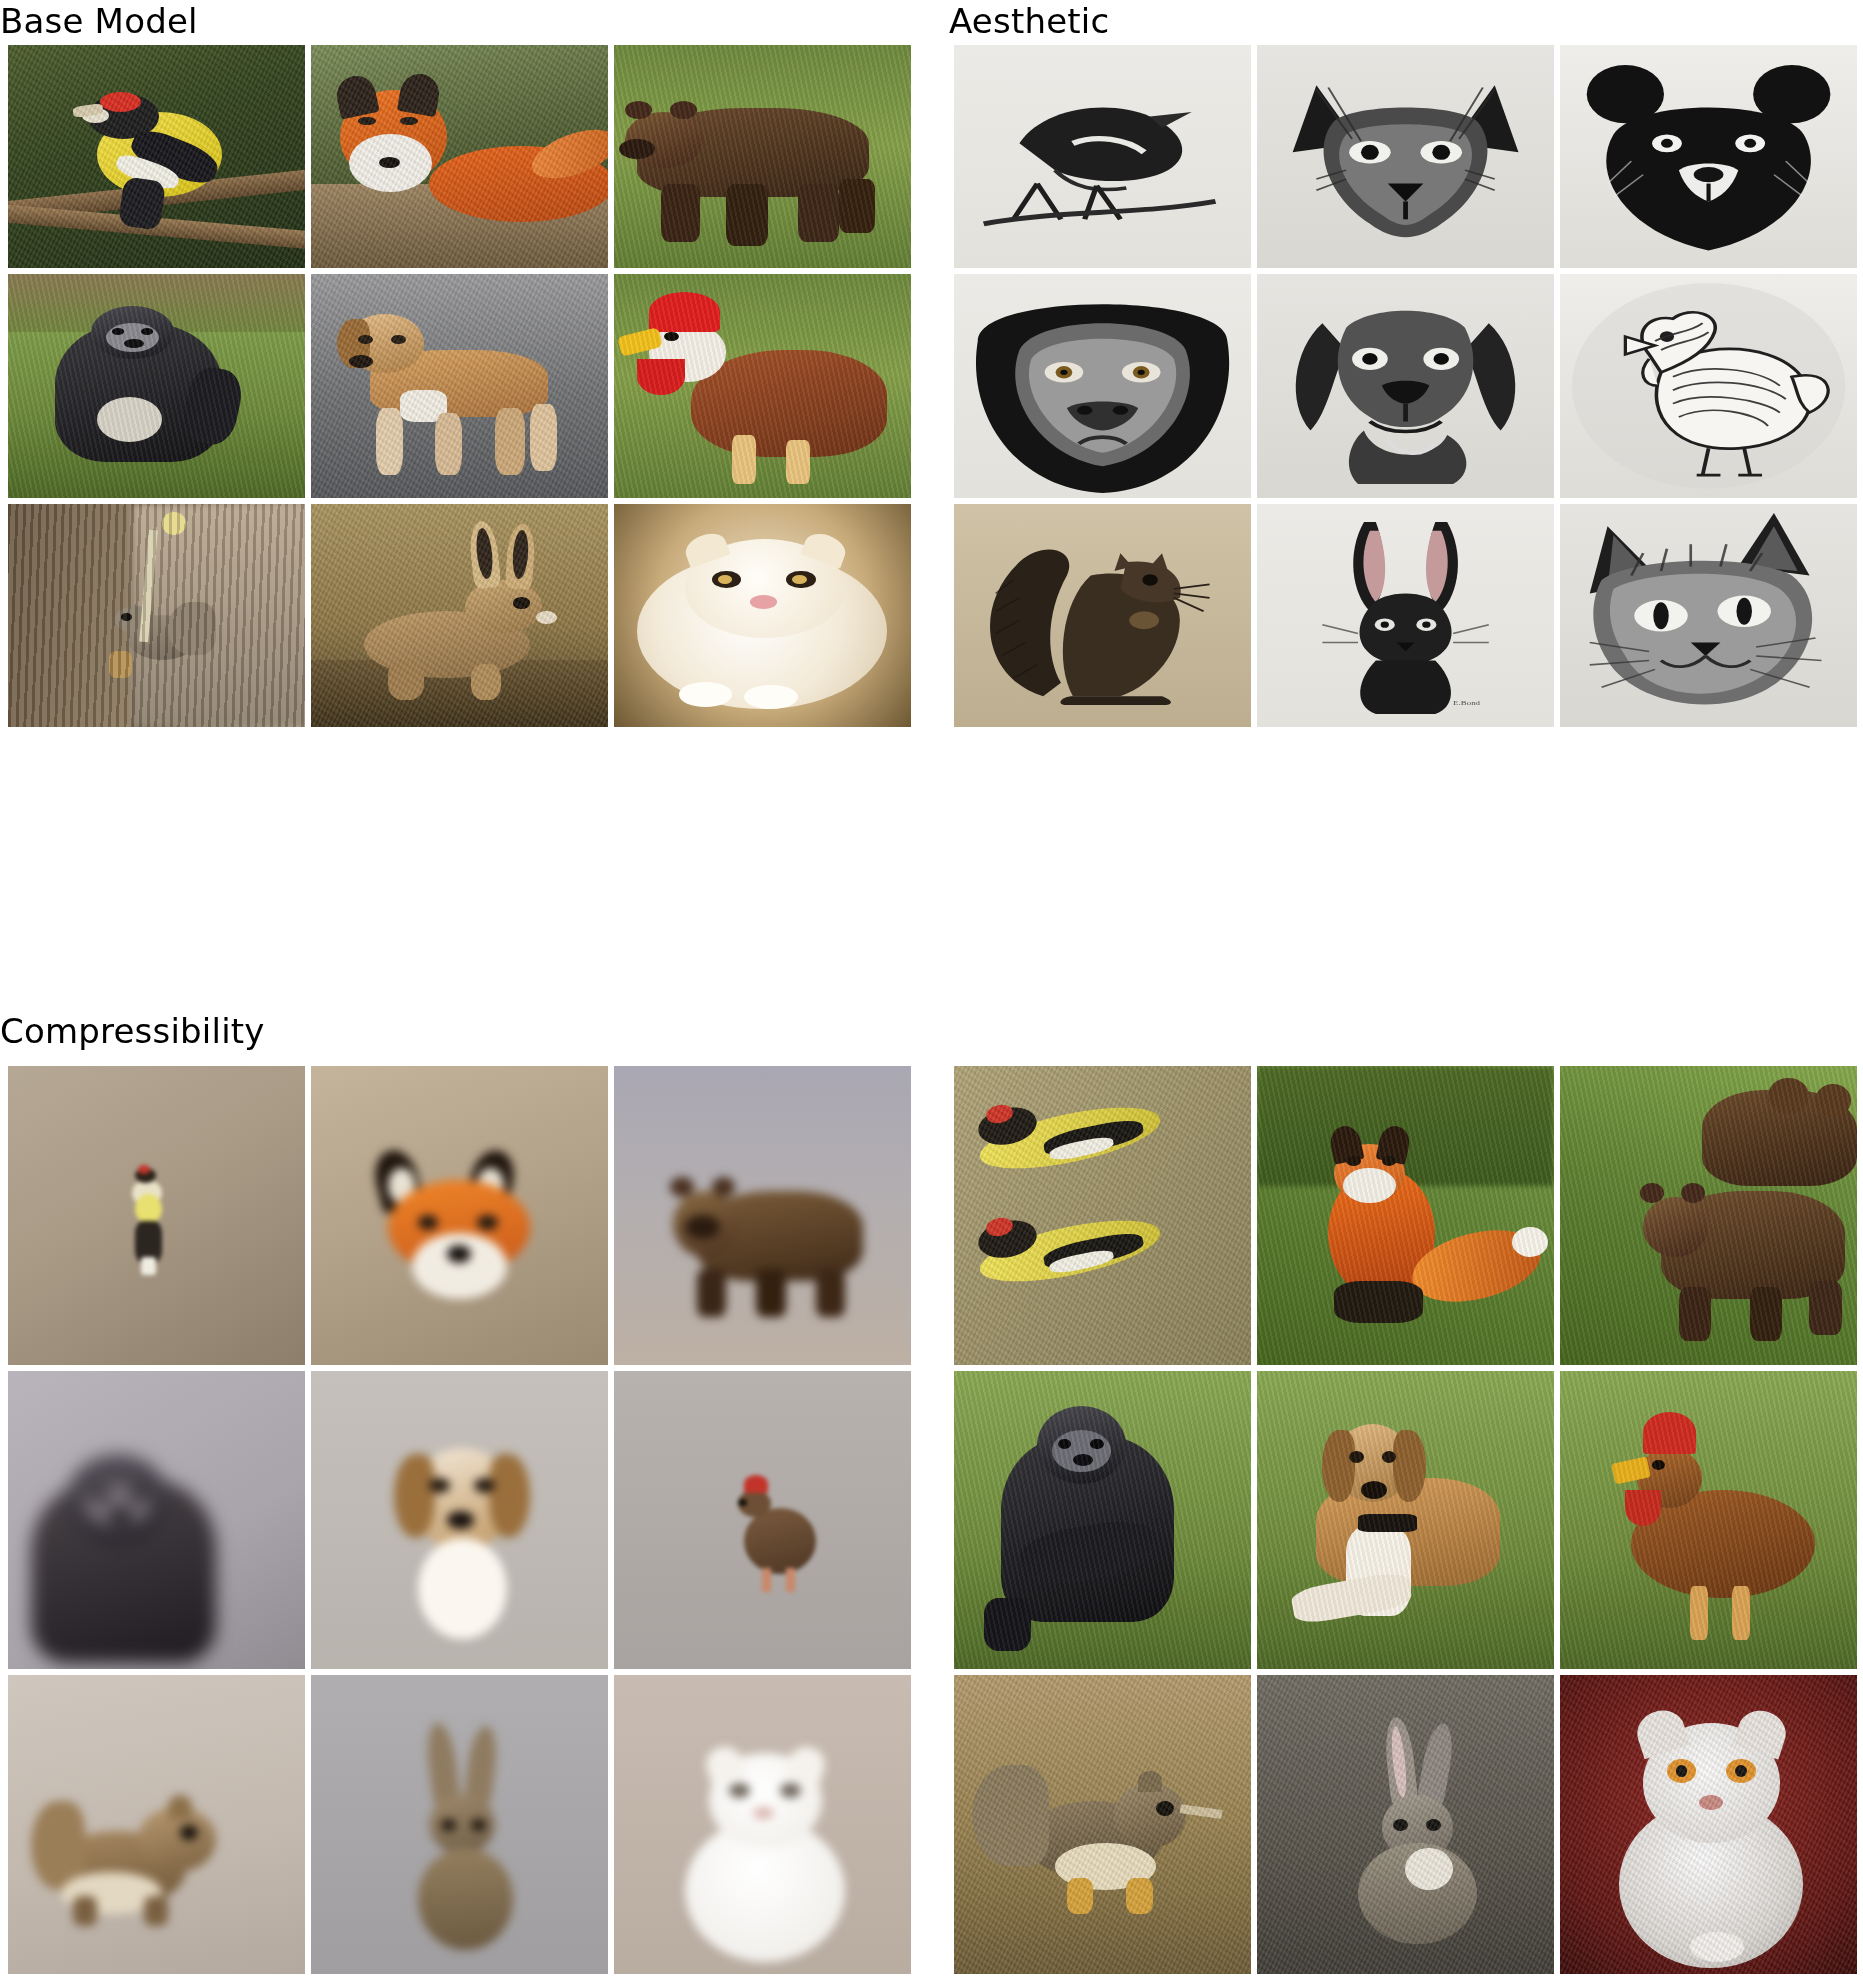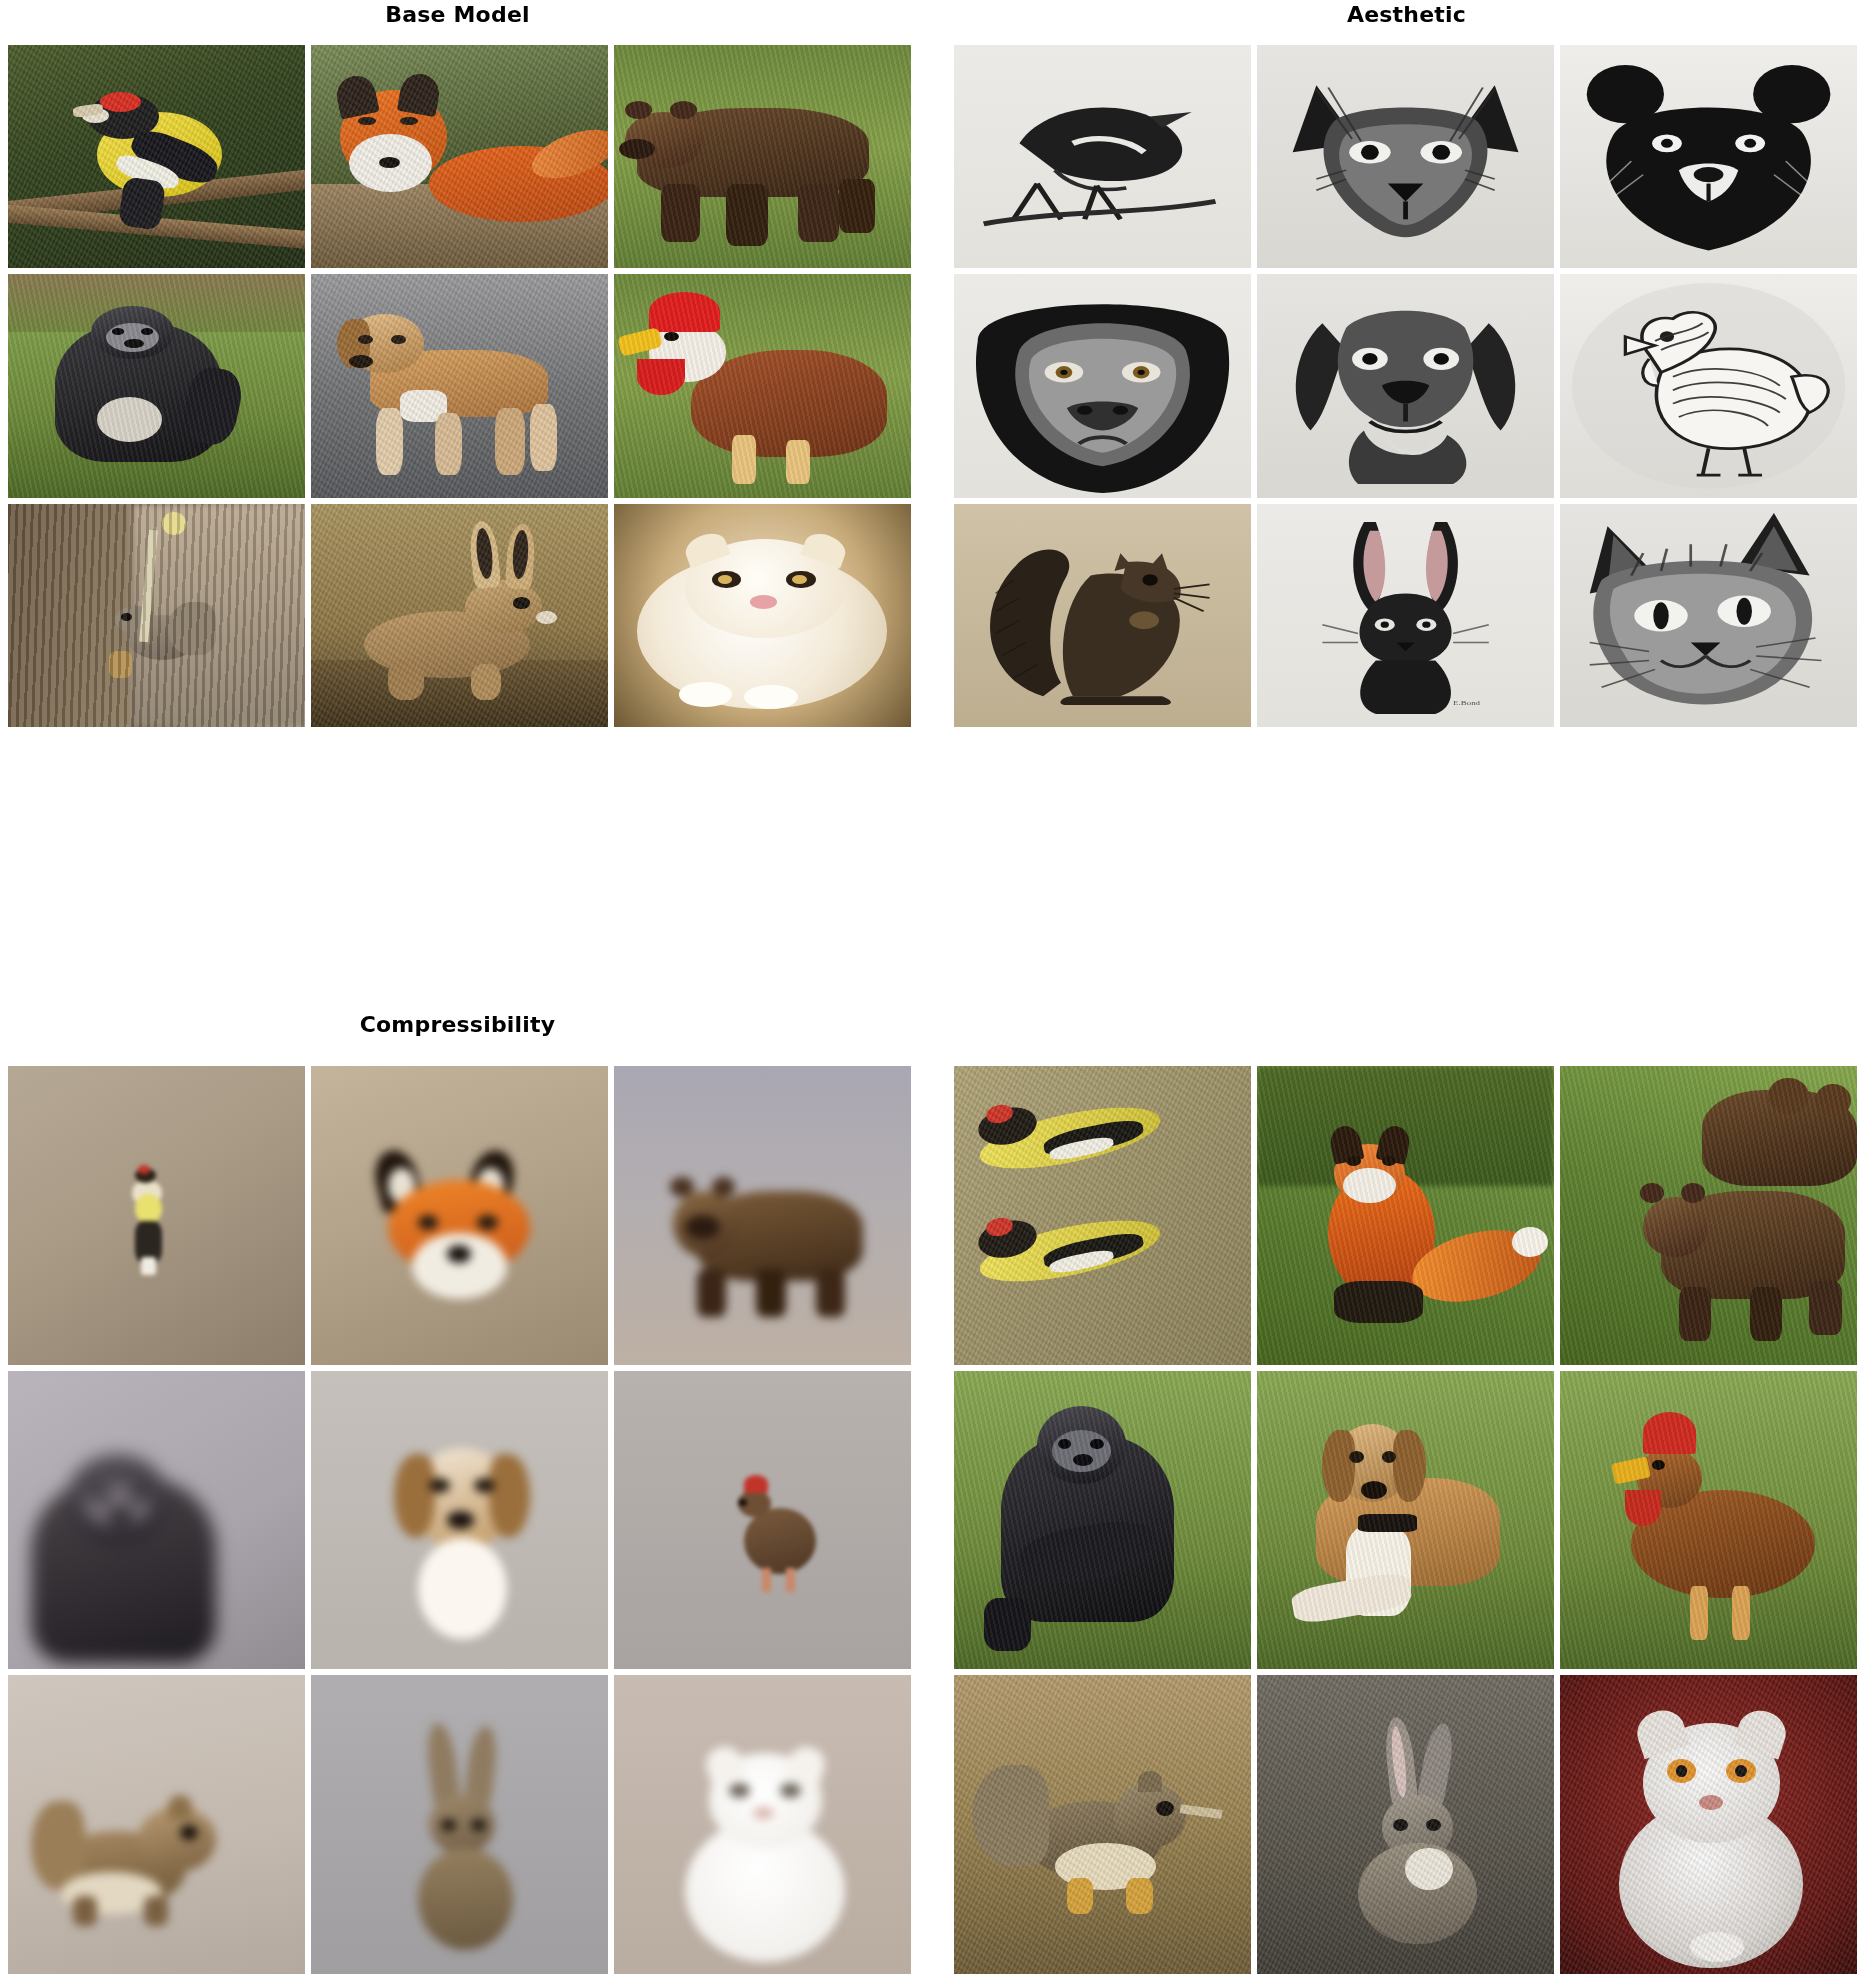--- a/index.html
+++ b/index.html
@@ -17,24 +17,24 @@
   .figure {
     position: relative;
     width: 1864px;
     height: 1987px;
   }
 
   
   .panel { position: absolute; }
 
   .panel-title {
-    text-align: center;
-    font-size: 22px;
+    text-align: left;
+    font-size: 34px;
     color: #000000;
-    font-weight: 700;
+    font-weight: 400;
     line-height: 1;
     letter-spacing: 0.2px;
     white-space: nowrap;
   }
 
   .grid {
     display: grid;
     grid-template-columns: repeat(3, 1fr);
     grid-template-rows: repeat(3, 1fr);
     gap: 5.8px;

